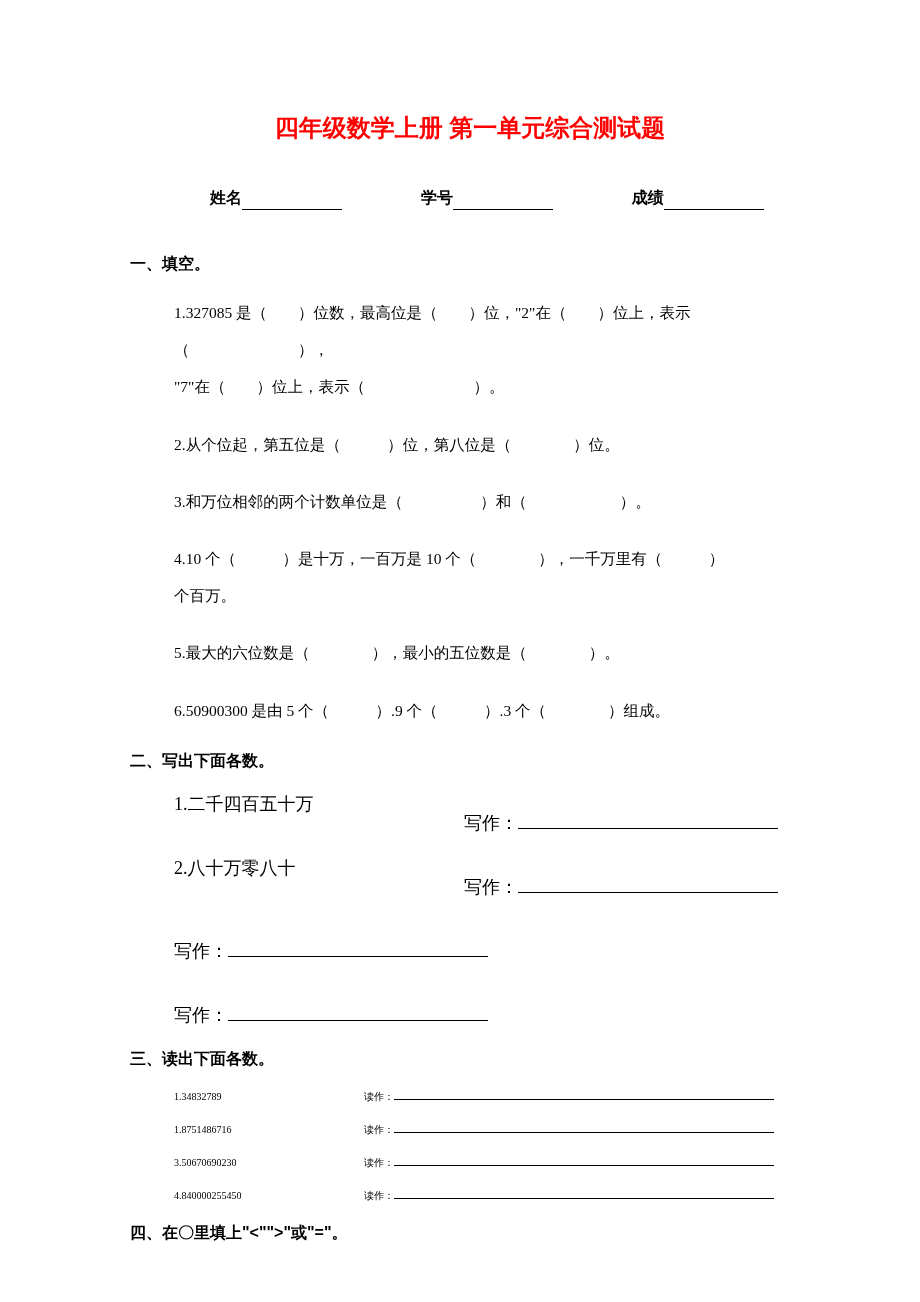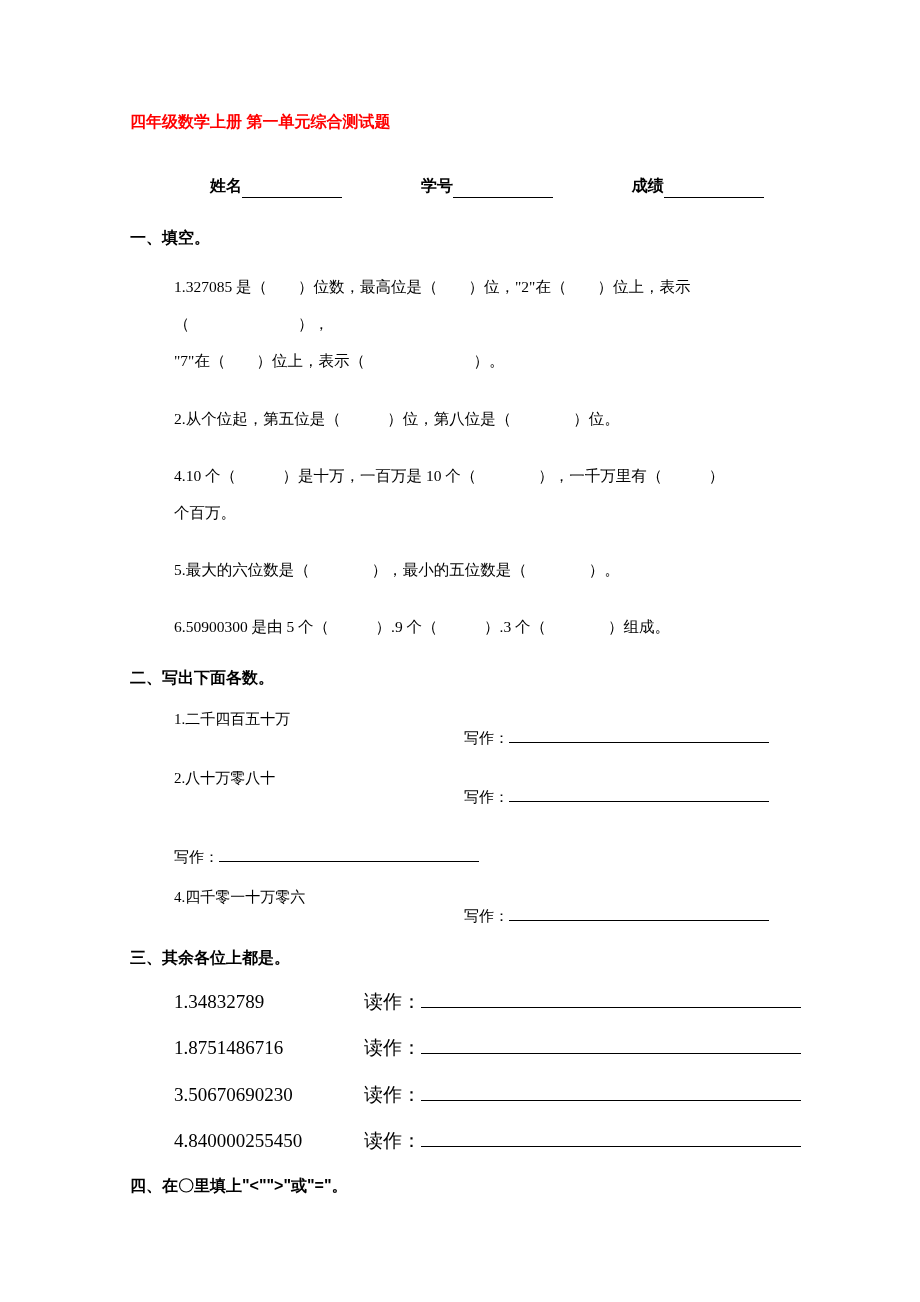--- a/index.html
+++ b/index.html
@@ -9,30 +9,30 @@
       padding: 0;
       width: 920px;
       font-size: 16px;
       color: #000;
       line-height: 1.5;
     }
     .page {
       padding: 110px 110px 60px 130px;
     }
     .title {
-      text-align: left;
+      text-align: center;
       color: #ff0000;
-      font-size: 16px;
+      font-size: 24px;
       font-weight: bold;
       margin-bottom: 40px;
       font-family: "SimHei", "黑体", sans-serif;
     }
     .info-line {
       text-align: left;
-      margin-bottom: 28px;
+      margin-bottom: 42px;
       font-weight: bold;
       font-family: "SimHei", "黑体", sans-serif;
       padding-left: 80px;
     }
     .info-line span.blank {
       display: inline-block;
       border-bottom: 1px solid #000;
       min-width: 100px;
       height: 1em;
       vertical-align: bottom;
@@ -44,33 +44,33 @@
       font-size: 16px;
     }
     .question {
       margin: 0 0 20px 44px;
       line-height: 2.4;
       font-size: 15.5px;
     }
     .write-row {
       margin: 0 0 18px 44px;
       display: flex;
-      font-size: 15px;
+      font-size: 18px;
     }
     .write-label {
       width: 290px;
     }
     .write-answer {
       flex: 1;
       margin-top: 19px;
     }
     .read-row {
       margin: 0 0 18px 44px;
       display: flex;
-      font-size: 19px;
+      font-size: 10px;
       justify-content: space-between;
     }
     .read-label {
       width: 190px;
     }
     .read-answer {
       flex: 1;
     }
     .blank-long {
       display: inline-block;
@@ -105,20 +105,21 @@
 
   <div class="section-heading">一、填空。</div>
 
   <div class="question">
     <div>1.327085 是（　　）位数，最高位是（　　）位，"2"在（　　）位上，表示</div>
     <div>（　　　　　　　），</div>
     <div>"7"在（　　）位上，表示（　　　　　　　）。</div>
   </div>
 
   <div class="question">2.从个位起，第五位是（　　　）位，第八位是（　　　　）位。</div>
+  <div class="question">3.和万位相邻的两个计数单位是（　　　　　）和（　　　　　　）。</div>
   <div class="question">
     <div>4.10 个（　　　）是十万，一百万是 10 个（　　　　），一千万里有（　　　）</div>
     <div>个百万。</div>
   </div>
   <div class="question">5.最大的六位数是（　　　　），最小的五位数是（　　　　）。</div>
   <div class="question">6.50900300 是由 5 个（　　　）.9 个（　　　）.3 个（　　　　）组成。</div>
 
   <div class="section-heading">二、写出下面各数。</div>
 
   <div class="write-row">
@@ -126,25 +127,24 @@
     <div class="write-answer"><span>写作：</span><span class="blank-long"></span></div>
   </div>
   <div class="write-row">
     <div class="write-label">2.八十万零八十</div>
     <div class="write-answer"><span>写作：</span><span class="blank-long"></span></div>
   </div>
   <div class="write-row">
     <div class="write-answer"><span>写作：</span><span class="blank-long"></span></div>
   </div>
   <div class="write-row">
-    <div class="write-label">4.四千零一十万零六</div>
     <div class="write-answer"><span>写作：</span><span class="blank-long"></span></div>
   </div>
 
-  <div class="section-heading">三、其余各位上都是。</div>
+  <div class="section-heading">三、读出下面各数。</div>
 
   <div class="read-row">
     <div class="read-label">1.34832789</div>
     <div class="read-answer"><span>读作：</span><span class="blank-xlong"></span></div>
   </div>
   <div class="read-row">
     <div class="read-label">1.8751486716</div>
     <div class="read-answer"><span>读作：</span><span class="blank-xlong"></span></div>
   </div>
   <div class="read-row">

